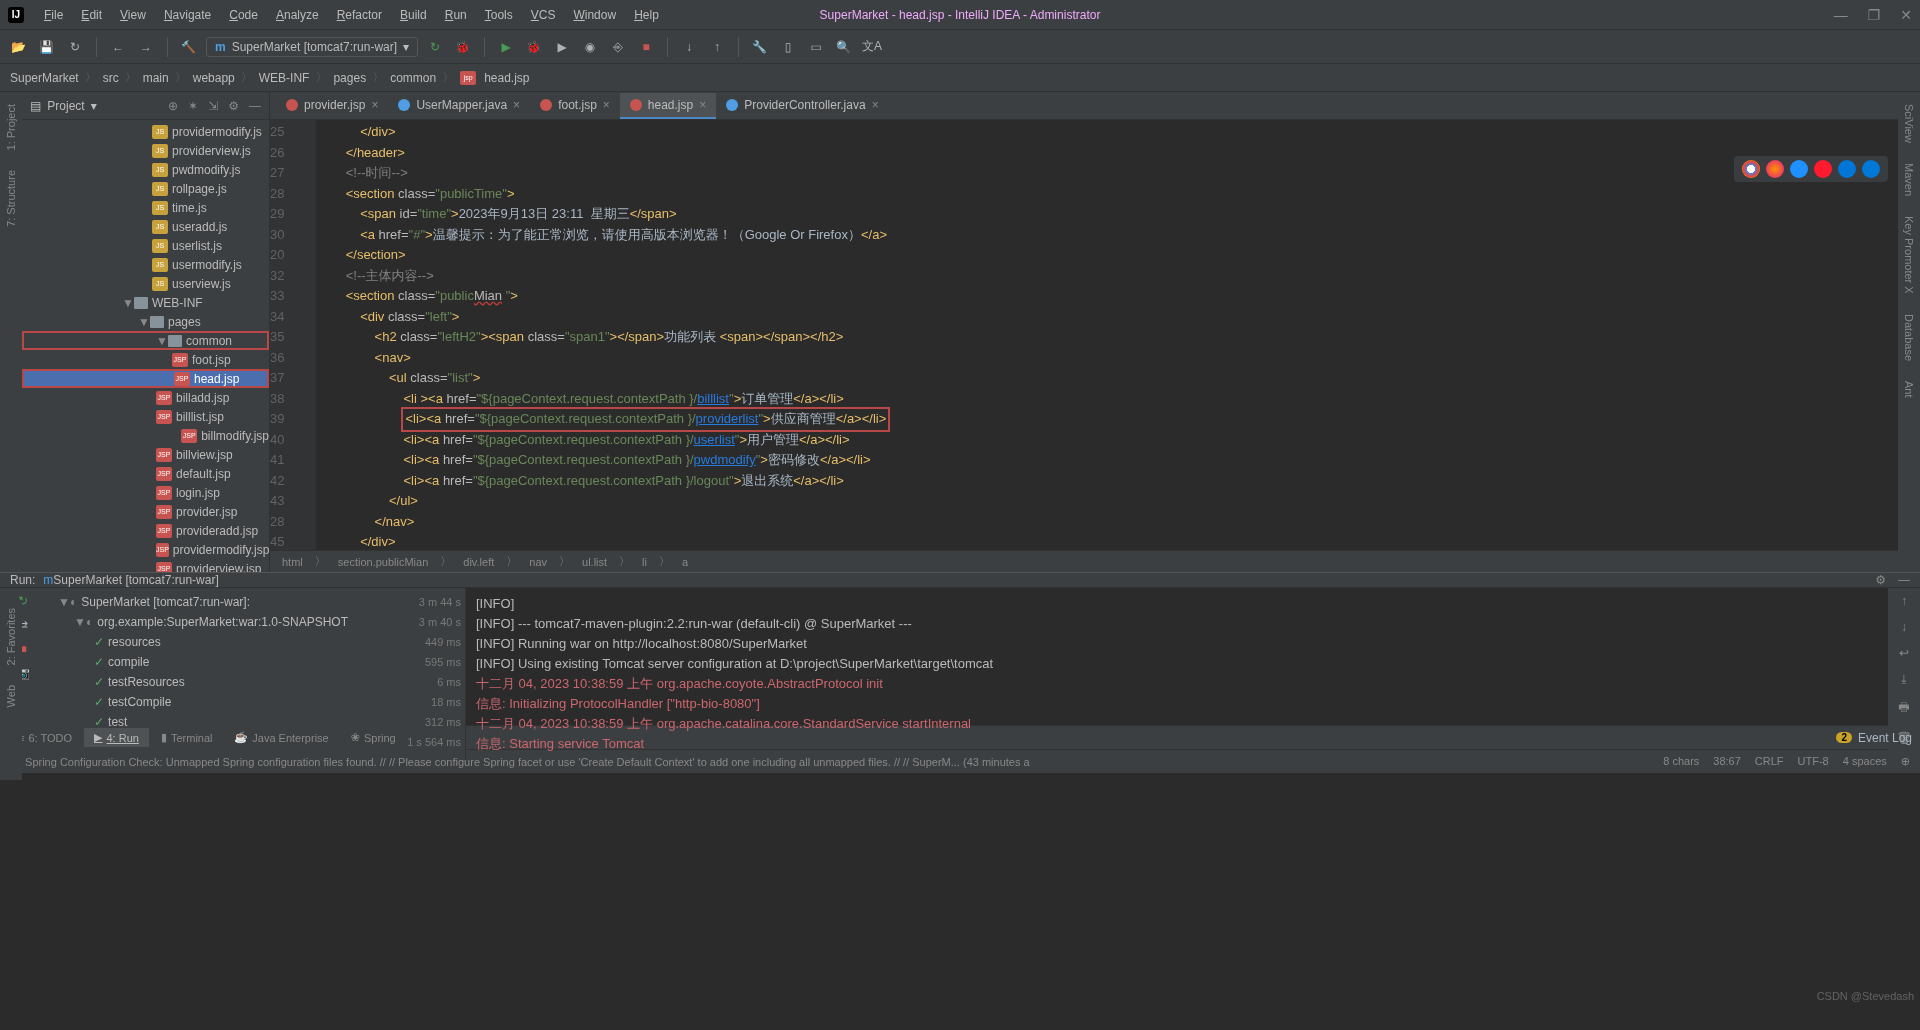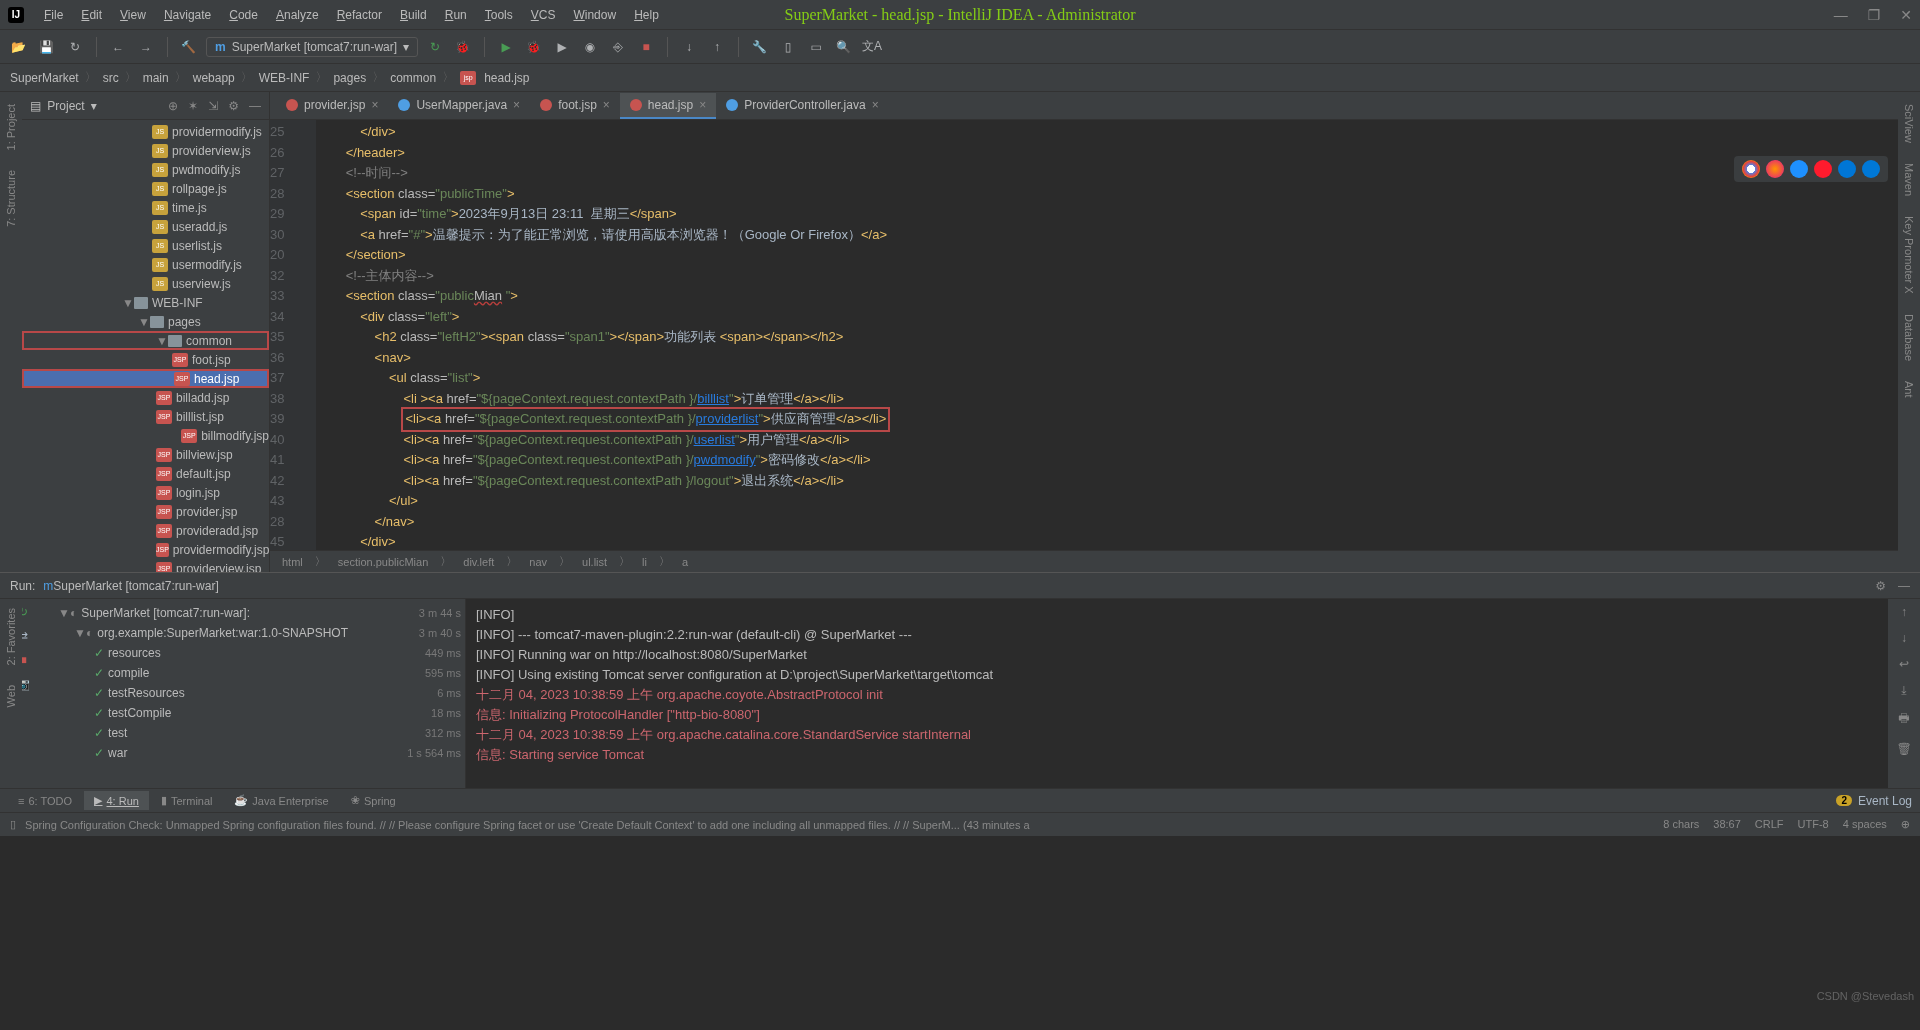--- a/index.html
+++ b/index.html
@@ -2,21 +2,21 @@
 <html><head>
 <meta charset="utf-8">
 <style>
 * { margin:0; padding:0; box-sizing:border-box; font-family:"Segoe UI",Arial,sans-serif; }
 body { width:1920px; height:1030px; background:#2b2b2b; color:#a9b7c6; font-size:12px; overflow:hidden; position:relative; }
 .title-bar { height:30px; background:#3c3f41; display:flex; align-items:center; padding:0 8px; color:#bbb; border-bottom:1px solid #323232; }
 .ij-icon { width:16px; height:16px; background:#000; border-radius:3px; margin-right:12px; display:flex; align-items:center; justify-content:center; color:#fff; font-weight:bold; font-size:10px; }
 .menu-bar { display:flex; gap:2px; }
 .menu-item { padding:4px 8px; cursor:pointer; }
 .menu-item u { text-decoration:underline; }
-.title-text { position:absolute; left:50%; transform:translateX(-50%); color:#84cc16; font-size:16px;font-family:Liberation Serif, serif; }
+.title-text { position:absolute; left:50%; transform:translateX(-50%); color:#f0abfc; font-size:12px; }
 .win-ctrls { margin-left:auto; display:flex; gap:20px; color:#888; font-size:14px; }
 .toolbar { height:34px; background:#3c3f41; display:flex; align-items:center; padding:0 8px; gap:6px; border-bottom:1px solid #323232; }
 .tb-btn { width:22px; height:22px; display:flex; align-items:center; justify-content:center; color:#afb1b3; cursor:pointer; }
 .tb-sep { width:1px; height:20px; background:#555; margin:0 4px; }
 .run-cfg { background:#3c3f41; border:1px solid #555; border-radius:3px; padding:2px 8px; display:flex; align-items:center; gap:6px; color:#bbb; font-size:12px; }
 .run-cfg .m { color:#4f9ee3; font-weight:bold; }
 .nav-bar { height:28px; background:#3c3f41; display:flex; align-items:center; padding:0 10px; color:#bbb; font-size:12px; border-bottom:1px solid #323232; }
 .crumb { display:flex; align-items:center; gap:4px; }
 .crumb-sep { margin:0 6px; color:#666; }
 .main { display:flex; height:480px; position:relative; }
@@ -46,21 +46,21 @@
 .code .tag { color:#e8bf6a; }
 .code .attr { color:#bababa; }
 .code .str { color:#6a8759; }
 .code .cmt { color:#808080; }
 .code .link { color:#287bde; text-decoration:underline; }
 .code .err { color:#bababa; text-decoration:underline wavy #bc3f3c; }
 .hl-box { border:2px solid #b84848; display:inline-block; padding:0 2px; margin:-2px; }
 .crumb-bar { height:22px; background:#3c3f41; border-top:1px solid #323232; display:flex; align-items:center; padding:0 12px; color:#888; font-size:11px; gap:4px; }
 .browser-icons { position:absolute; top:64px; right:32px; display:flex; gap:6px; background:rgba(60,63,65,.9); padding:4px 8px; border-radius:4px; }
 .br-ico { width:18px; height:18px; border-radius:50%; }
-.run-panel { height:216px; background:#2b2b2b; border-top:1px solid #555; display:flex; flex-direction:column; }
+.run-panel { height:153px; background:#2b2b2b; border-top:1px solid #555; display:flex; flex-direction:column; }
 .run-header { height:26px; background:#3c3f41; display:flex; align-items:center; padding:0 10px; color:#bbb; border-bottom:1px solid #323232; }
 .run-header .m { color:#4f9ee3; margin-left:6px; }
 .run-header-icons { margin-left:auto; display:flex; gap:12px; color:#888; }
 .run-body { flex:1; display:flex; }
 .run-left { width:46px; background:#3c3f41; display:flex; flex-direction:column; align-items:center; padding-top:6px; gap:10px; }
 .run-tree { width:420px; background:#3c3f41; border-right:1px solid #323232; padding:4px; font-size:12px; }
 .rt-row { display:flex; align-items:center; height:20px; color:#bbb; }
 .rt-time { margin-left:auto; color:#787878; font-size:11px; }
 .ok { color:#59a869; margin-right:4px; }
 .run-console { flex:1; padding:6px 10px; font-family:"JetBrains Mono","Consolas",monospace; font-size:13px; line-height:20px; overflow:hidden; }

